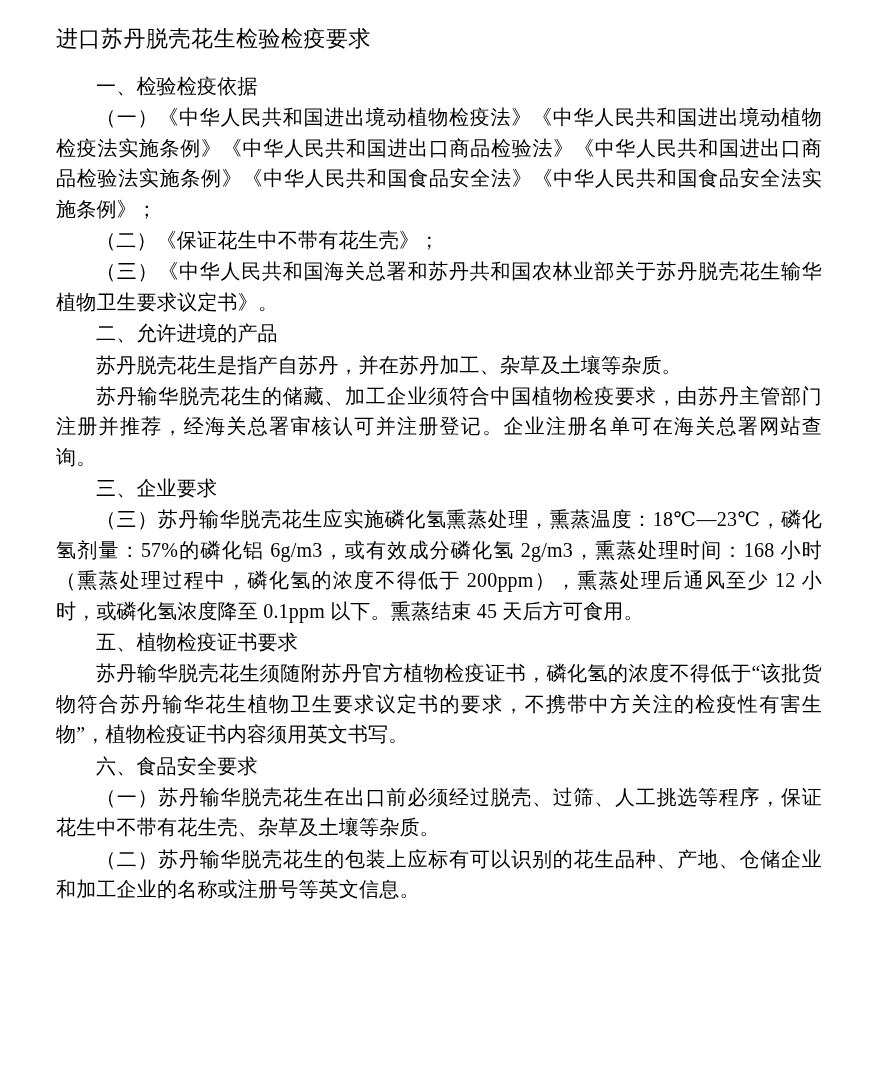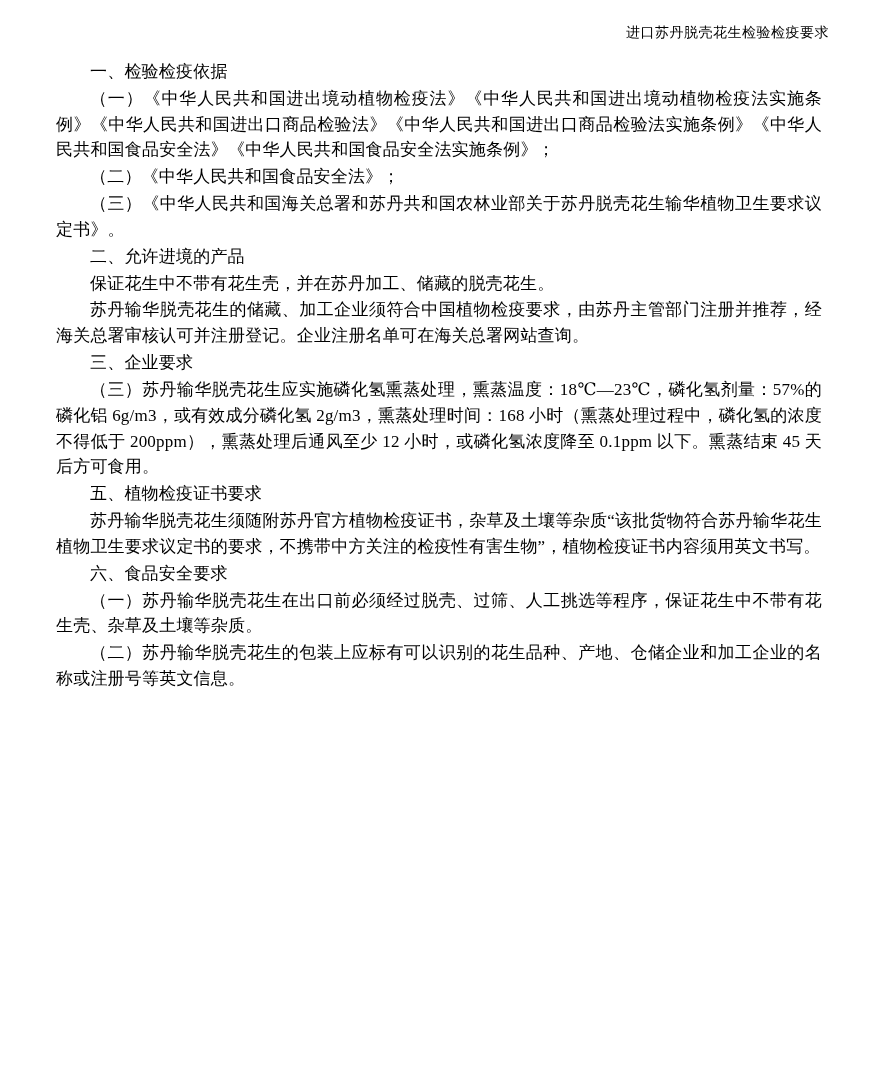--- a/index.html
+++ b/index.html
@@ -14,53 +14,53 @@
     color: #000000;
   }
   .page {
     width: 885px;
     min-height: 1074px;
     box-sizing: border-box;
     padding: 18px 56px 10px 56px;
     background: #ffffff;
   }
   .doc-title {
-    text-align: right;
-    font-size: 14px;
+    text-align: left;
+    font-size: 22px;
     line-height: 1.5;
     font-weight: normal;
     margin: 4px 0 16px 0;
     letter-spacing: 0.5px;
   }
   .para {
-    font-size: 17px;
+    font-size: 20px;
     line-height: 1.52;
     text-align: justify;
     text-justify: inter-ideograph;
     margin: 0 7px 1px 0;
     letter-spacing: 0.2px;
   }
   .indent {
     text-indent: 2em;
   }
 </style>
 </head>
 <body>
 
 <div class="page">
   <div class="doc-title">进口苏丹脱壳花生检验检疫要求</div>
   <div class="body-text">
     <p class="para indent">一、检验检疫依据</p>
     <p class="para indent">（一）《中华人民共和国进出境动植物检疫法》《中华人民共和国进出境动植物检疫法实施条例》《中华人民共和国进出口商品检验法》《中华人民共和国进出口商品检验法实施条例》《中华人民共和国食品安全法》《中华人民共和国食品安全法实施条例》；</p>
-    <p class="para indent">（二）《中华人民共和国食品安全法》；</p>
+    <p class="para indent">（二）《保证花生中不带有花生壳》；</p>
     <p class="para indent">（三）《中华人民共和国海关总署和苏丹共和国农林业部关于苏丹脱壳花生输华植物卫生要求议定书》。</p>
     <p class="para indent">二、允许进境的产品</p>
-    <p class="para indent">保证花生中不带有花生壳，并在苏丹加工、储藏的脱壳花生。</p>
+    <p class="para indent">苏丹脱壳花生是指产自苏丹，并在苏丹加工、杂草及土壤等杂质。</p>
     <p class="para indent">苏丹输华脱壳花生的储藏、加工企业须符合中国植物检疫要求，由苏丹主管部门注册并推荐，经海关总署审核认可并注册登记。企业注册名单可在海关总署网站查询。</p>
     <p class="para indent">三、企业要求</p>
     <p class="para indent">（三）苏丹输华脱壳花生应实施磷化氢熏蒸处理，熏蒸温度：18℃—23℃，磷化氢剂量：57%的磷化铝 6g/m3，或有效成分磷化氢 2g/m3，熏蒸处理时间：168 小时（熏蒸处理过程中，磷化氢的浓度不得低于 200ppm），熏蒸处理后通风至少 12 小时，或磷化氢浓度降至 0.1ppm 以下。熏蒸结束 45 天后方可食用。</p>
     <p class="para indent">五、植物检疫证书要求</p>
-    <p class="para indent">苏丹输华脱壳花生须随附苏丹官方植物检疫证书，杂草及土壤等杂质“该批货物符合苏丹输华花生植物卫生要求议定书的要求，不携带中方关注的检疫性有害生物”，植物检疫证书内容须用英文书写。</p>
+    <p class="para indent">苏丹输华脱壳花生须随附苏丹官方植物检疫证书，磷化氢的浓度不得低于“该批货物符合苏丹输华花生植物卫生要求议定书的要求，不携带中方关注的检疫性有害生物”，植物检疫证书内容须用英文书写。</p>
     <p class="para indent">六、食品安全要求</p>
     <p class="para indent">（一）苏丹输华脱壳花生在出口前必须经过脱壳、过筛、人工挑选等程序，保证花生中不带有花生壳、杂草及土壤等杂质。</p>
     <p class="para indent">（二）苏丹输华脱壳花生的包装上应标有可以识别的花生品种、产地、仓储企业和加工企业的名称或注册号等英文信息。</p>
   </div>
 </div>
 
 </body></html>

